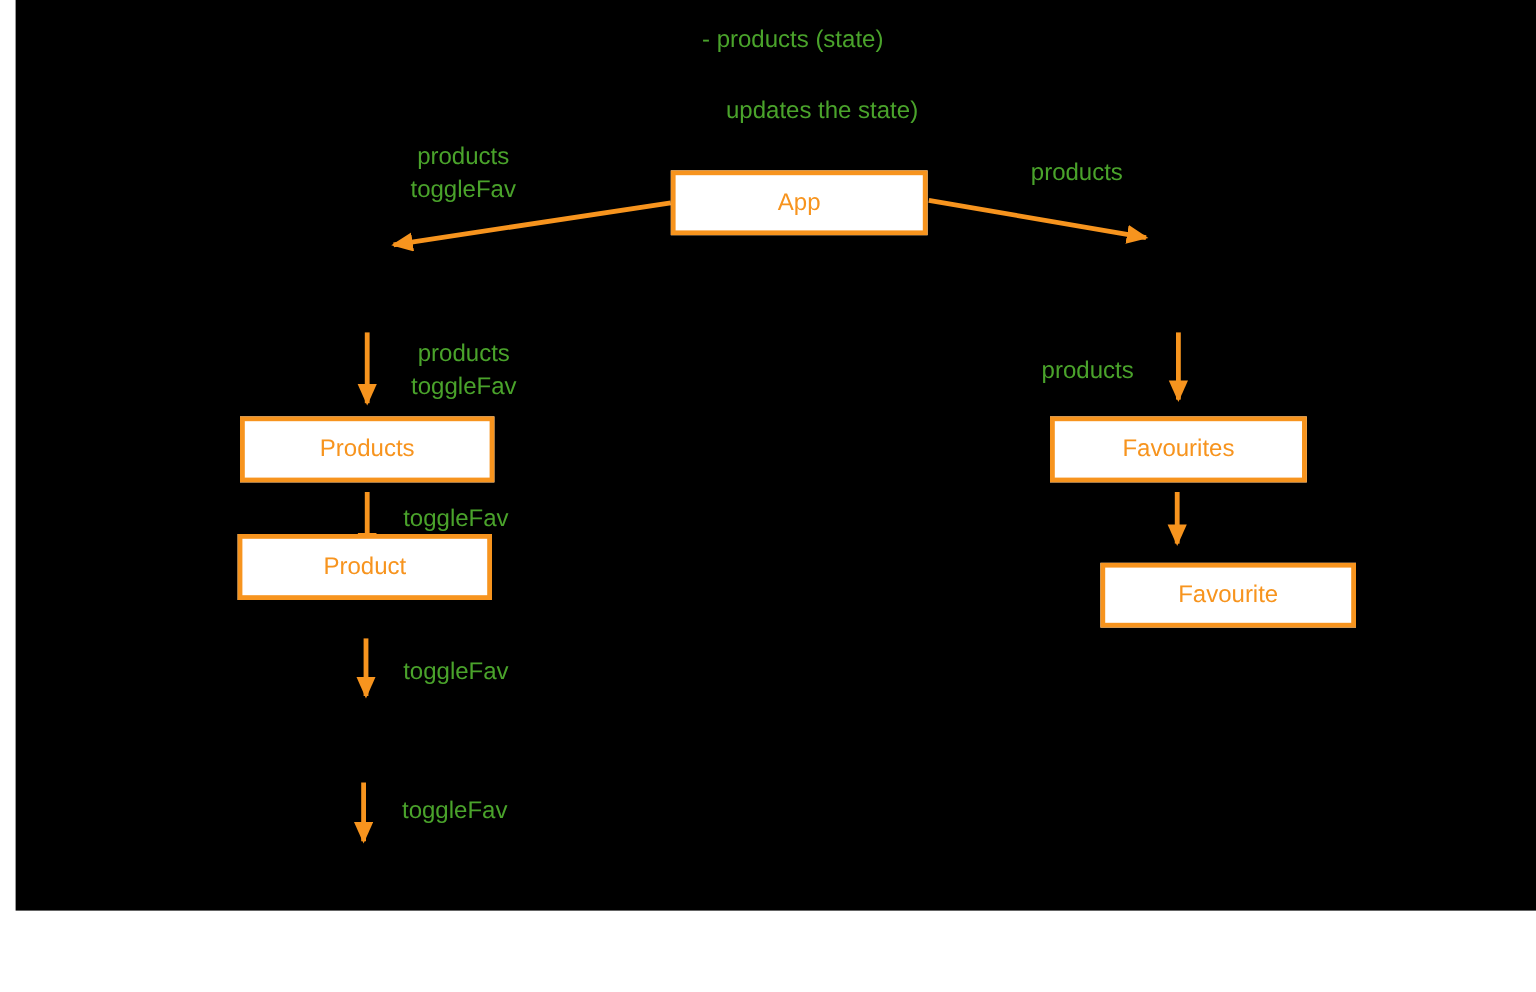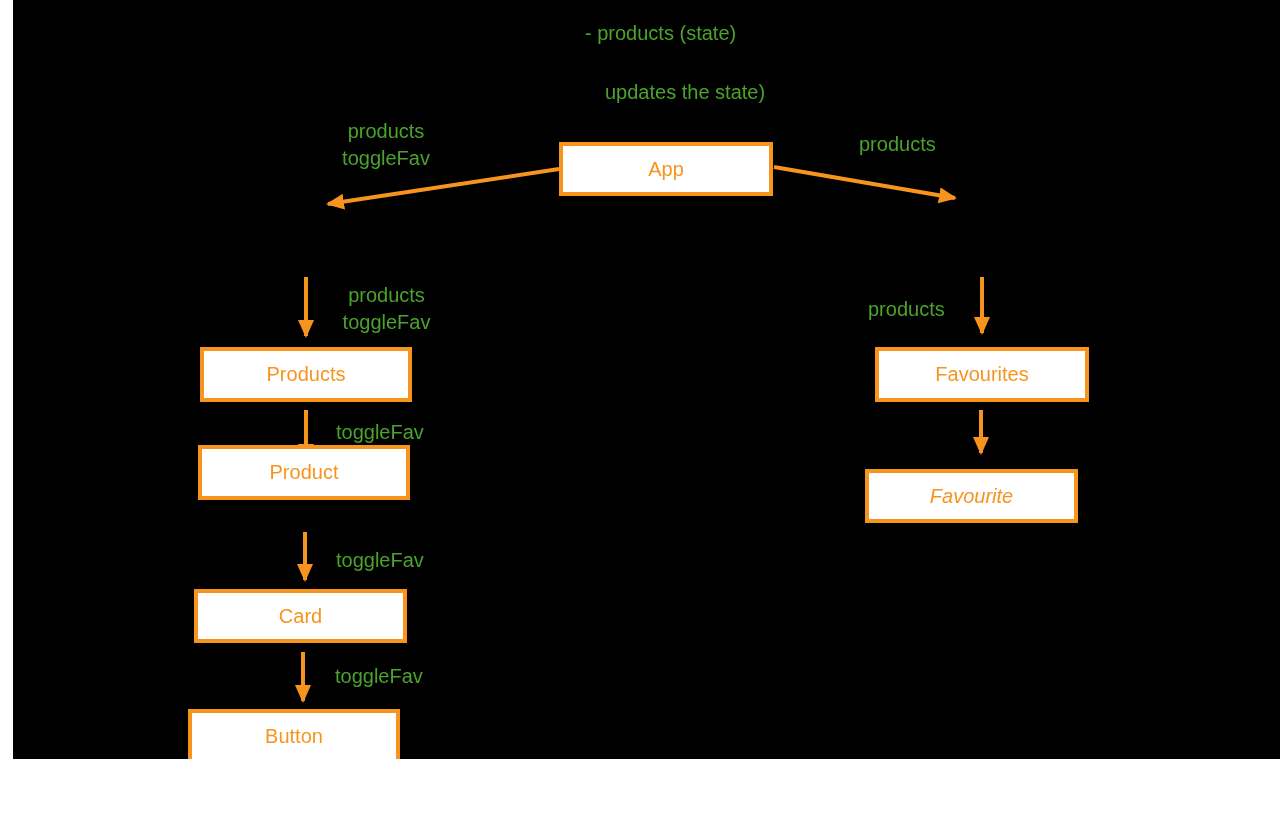--- a/index.html
+++ b/index.html
@@ -53,21 +53,21 @@
 
   
   #n-app            { left: 546px; top: 142px; width: 206px; height: 46px; }
   #n-products-page  { left: 187px; top: 214px; width: 205px; height: 46px; }
   #n-products       { left: 187px; top: 347px; width: 204px; height: 47px; }
   #n-product        { left: 185px; top: 445px; width: 204px; height: 47px; }
   #n-card           { left: 181px; top: 589px; width: 205px; height: 46px; }
   #n-button         { left: 175px; top: 709px; width: 204px; height: 47px; }
   #n-favourites-page{ left: 862px; top: 214px; width: 205px; height: 46px; }
   #n-favourites     { left: 862px; top: 347px; width: 206px; height: 47px; }
-  #n-favourite      { left: 852px; top: 469px; width: 205px; height: 46px; font-style: italic; }
+  #n-favourite      { left: 904px; top: 469px; width: 205px; height: 46px; }
 
   
   #lbl-app-pp   { left: 320px; top: 118px; width: 106px; }
   #lbl-app-fp   { left: 846px; top: 131px; }
   #lbl-pp-p     { left: 323px; top: 282px; width: 101px; }
   #lbl-p-prod   { left: 323px; top: 419px; }
   #lbl-prod-card{ left: 323px; top: 547px; }
   #lbl-card-btn { left: 322px; top: 663px; }
   #lbl-fp-f     { left: 855px; top: 296px; }
 
@@ -98,22 +98,20 @@
       <line x1="968" y1="410" x2="968" y2="453" marker-end="url(#arrow)"></line>
     </g>
   </svg>
 
   <div class="note" id="note-1">- products (state)</div>
   <div class="note" id="note-2b">updates the state)</div>
 
   <div class="node" id="n-app">App</div>
   <div class="node" id="n-products">Products</div>
   <div class="node" id="n-product">Product</div>
-  <div class="node" id="n-card">Card</div>
-  <div class="node" id="n-button">Button</div>
   <div class="node" id="n-favourites">Favourites</div>
   <div class="node" id="n-favourite">Favourite</div>
 
   <div class="elabel center" id="lbl-app-pp">
     <div>products</div>
     <div>toggleFav</div>
   </div>
 
   <div class="elabel" id="lbl-app-fp">products</div>
 

